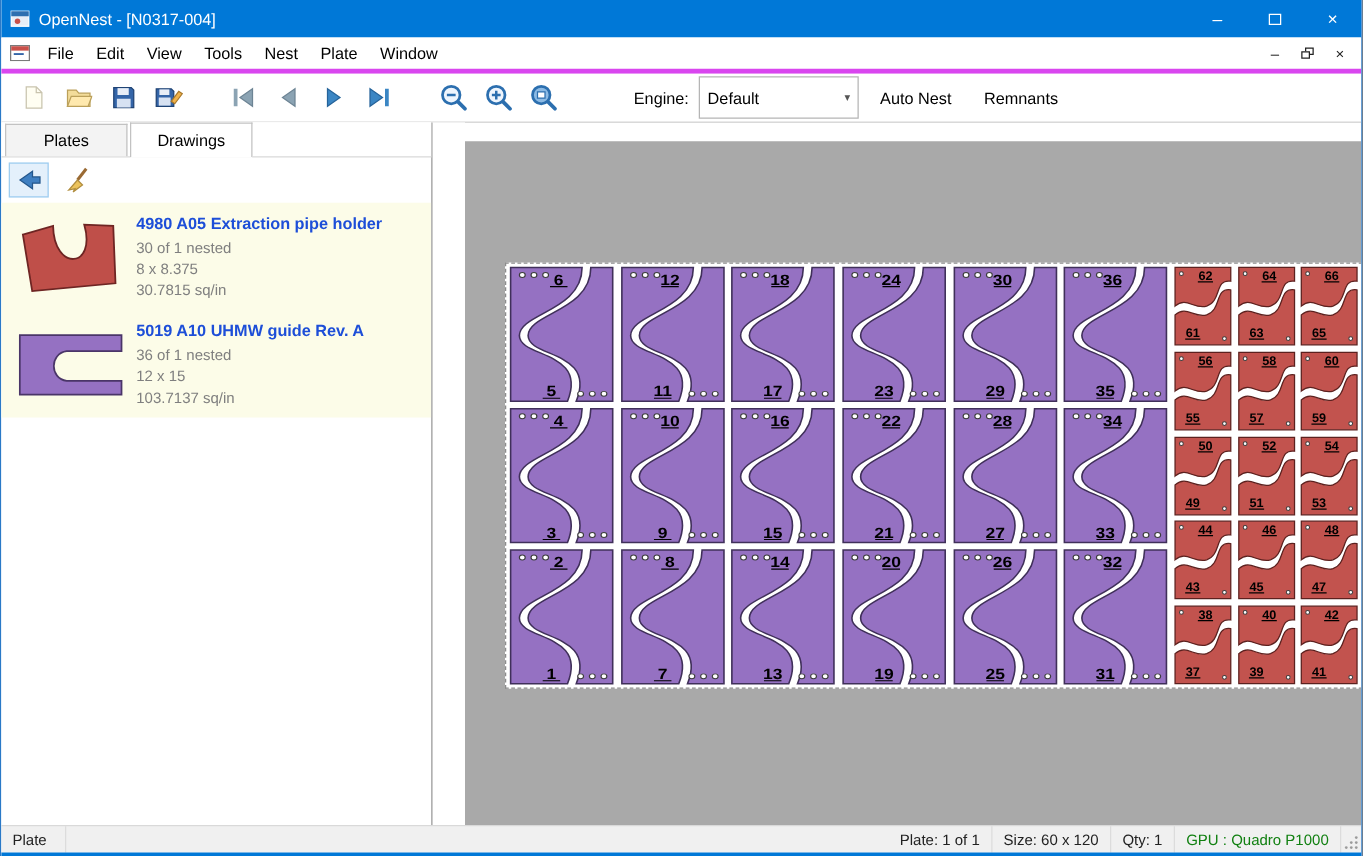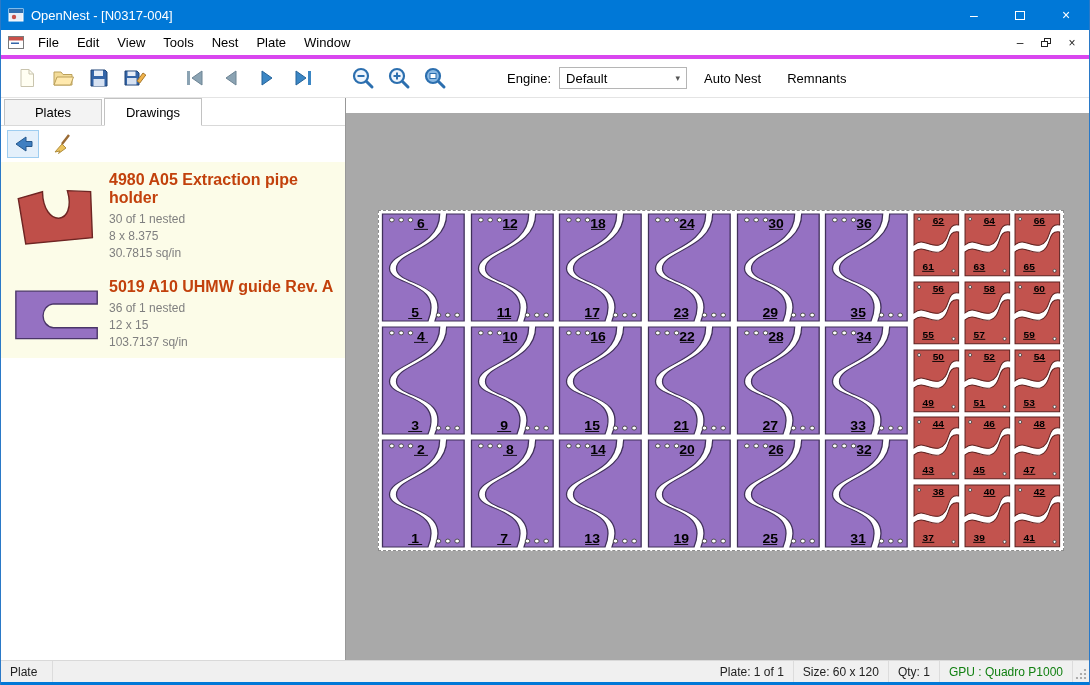--- a/index.html
+++ b/index.html
@@ -22,39 +22,39 @@
   .restore-box{position:relative;width:11px;height:10px;display:inline-block;}
   .restore-box i{position:absolute;border:1px solid #222;display:block;}
   .restore-box i:nth-child(1){width:7px;height:6px;left:3px;top:0;}
   .restore-box i:nth-child(2){width:7px;height:6px;left:0;top:3px;background:#fff;}
 
   
   .toolbar{flex:0 0 39px;background:#fff;display:flex;align-items:center;padding:0 8px;border-bottom:1px solid #e4e4e4;}
   .tbtn{width:36px;height:32px;display:flex;align-items:center;justify-content:center;}
   .tgap{width:24px;}
   .engine-label{font-weight:normal;font-size:13px;margin:0 8px 0 54px;}
-  .combo{width:128px;height:22px;border:1px solid #b5b5b5;background:#fff;font-size:13px;display:flex;align-items:center;padding:0 6px;}
+  .combo{width:128px;height:34px;border:1px solid #b5b5b5;background:#fff;font-size:13px;display:flex;align-items:center;padding:0 6px;}
   .combo-arrow{margin-left:auto;font-size:9px;color:#555;padding-left:12px;}
   .flatbtn{font-size:13px;padding:5px 9px;margin-left:8px;}
 
   
-  .body{flex:1;display:flex;min-height:0;}
+  .body{flex:1;display:flex;min-height:0;gap:26px;}
   .left-panel{flex:0 0 345px;background:#fff;border-right:1px solid #989898;display:flex;flex-direction:column;min-height:0;}
   .tabstrip{flex:0 0 28px;display:flex;align-items:flex-end;background:#fff;padding-left:3px;border-bottom:1px solid #d9d9d9;}
   .tab{min-width:98px;text-align:center;font-size:13px;padding:5px 8px;border:1px solid #c2c2c2;background:#f3f3f3;margin-right:2px;border-bottom:none;}
   .tab.active{background:#fff;border-bottom:1px solid #fff;margin-bottom:-1px;padding-top:6px;}
   .panel-toolbar{flex:0 0 36px;display:flex;align-items:center;gap:8px;padding:4px 6px;}
   .ptbtn{width:32px;height:28px;display:flex;align-items:center;justify-content:center;}
   .ptbtn.selected{background:#e4f0fb;border:1px solid #9ecdf0;}
   .drawing-list{flex:1;overflow:hidden;}
   .drawing-item{display:flex;background:#fcfce8;padding:7px 4px;}
   .thumb{flex:0 0 104px;display:flex;align-items:center;justify-content:center;}
   .thumb.tilt svg{transform:rotate(-7deg);}
   .dinfo{flex:1;padding-top:2px;}
-  .dtitle{font-size:16px;font-weight:bold;margin-bottom:4px;color:#c2410c;}
+  .dtitle{font-size:13px;font-weight:bold;margin-bottom:4px;color:#1d4ed8;}
   .dmeta{font-size:12px;color:#7f7f7f;line-height:17px;}
 
   
   .canvas{flex:1;background:#a9a9a9;position:relative;overflow:hidden;}
   .canvas-strip{position:absolute;top:0;left:0;right:0;height:15px;background:#fff;}
   .plate{position:absolute;left:32px;top:112px;width:686px;height:341px;background:#fff;border:1px dashed #8c8c8c;display:flex;}
   .purple-grid{width:532px;display:grid;grid-template-columns:repeat(6,1fr);grid-template-rows:repeat(3,1fr);}
   .red-grid{flex:1;display:grid;grid-template-columns:repeat(3,1fr);grid-template-rows:repeat(5,1fr);}
   .cell{width:100%;height:100%;display:block;}
   .pnum{font-family:"Liberation Sans",sans-serif;font-size:12px;font-weight:bold;fill:#000;}

